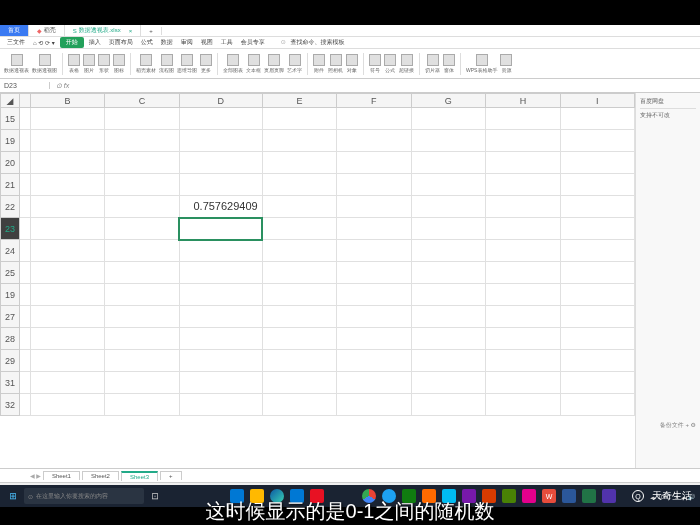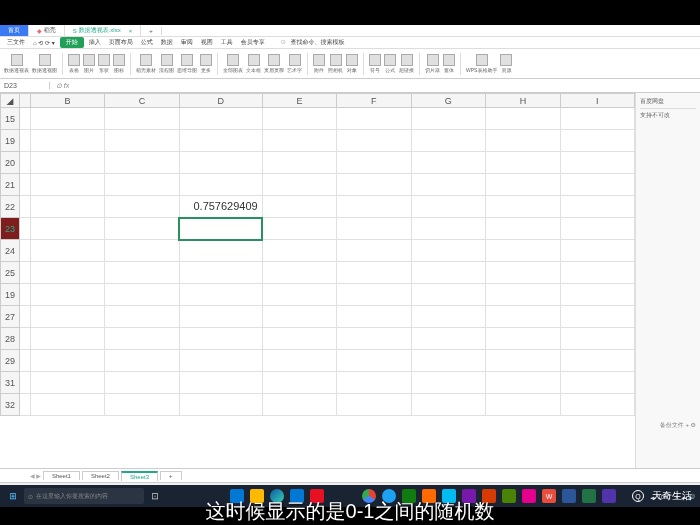--- a/index.html
+++ b/index.html
@@ -20,21 +20,21 @@
 .name-box { width: 50px; padding: 0 4px; border-right: 1px solid #ccc; color: #555; }
 .fx { padding: 0 6px; color: #888; font-style: italic; }
 .sheet-area { display: flex; height: 375px; background: #fff; }
 .grid-wrap { flex: 1; overflow: hidden; position: relative; }
 .grid { border-collapse: collapse; width: 100%; }
 .grid th { background: #f5f5f5; border: 1px solid #ccc; font-weight: normal; font-size: 9px; color: #555; height: 14px; }
 .grid th.rowhead { width: 20px; }
 .grid th.colhead { width: 85px; }
 .grid th.colhead.colA { width: 12px; }
 .grid td { border: 1px solid #e0e0e0; height: 22px; font-size: 11px; text-align: right; padding-right: 4px; color: #333; }
-.grid tr.sel th.rowhead { background: #7f1d1d; color: #2a8; text-align: center; }
+.grid tr.sel th.rowhead { background: #404040; color: #2a8; text-align: center; }
 .grid td.active { border: 2px solid #2a9060; }
 .side-panel { width: 65px; background: #f8f8f8; border-left: 1px solid #ddd; font-size: 6px; color: #666; padding: 4px; }
 .sheet-tabs { height: 14px; background: #fff; border-top: 1px solid #ccc; display: flex; align-items: center; font-size: 6px; padding: 0 30px; gap: 2px; }
 .sheet-tab { padding: 1px 8px; border: 1px solid #ccc; border-bottom: none; color: #555; }
 .sheet-tab.active { color: #2a8; border-top: 2px solid #2a8; }
 .status-bar { height: 10px; background: #f0f0f0; display: flex; justify-content: space-between; align-items: center; font-size: 5px; padding: 0 6px; color: #666; border-top: 1px solid #ccc;}
 .taskbar { position: absolute; bottom: 18px; left: 0; width: 700px; height: 22px; background: #1a2332; display: flex; align-items: center; padding: 0 4px; gap: 2px; }
 .taskbar-item { width: 18px; height: 16px; display: flex; align-items: center; justify-content: center; font-size: 9px; }
 .win-logo { color: #4cc2ff; }
 .search-box { width: 120px; height: 16px; background: #2a3442; border-radius: 2px; display: flex; align-items: center; padding: 0 4px; font-size: 6px; color: #888; gap: 3px; }

